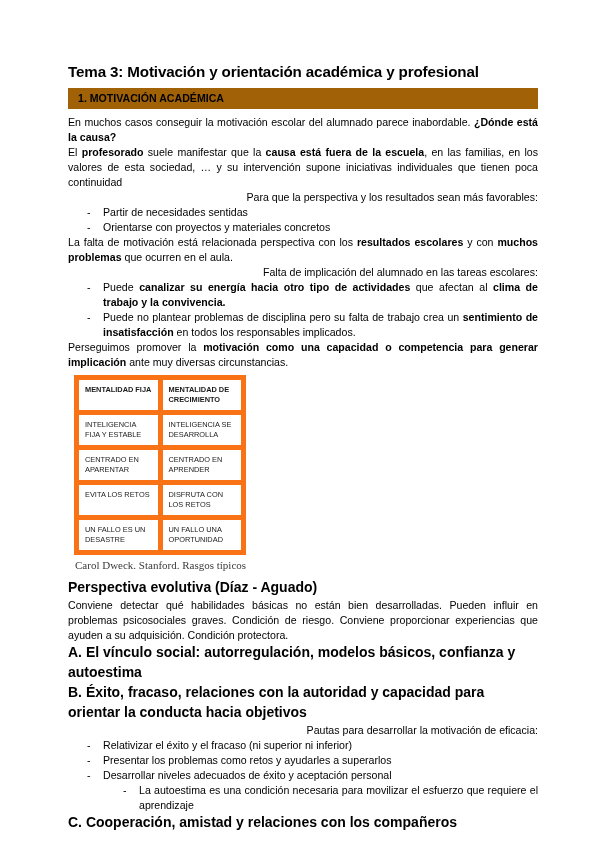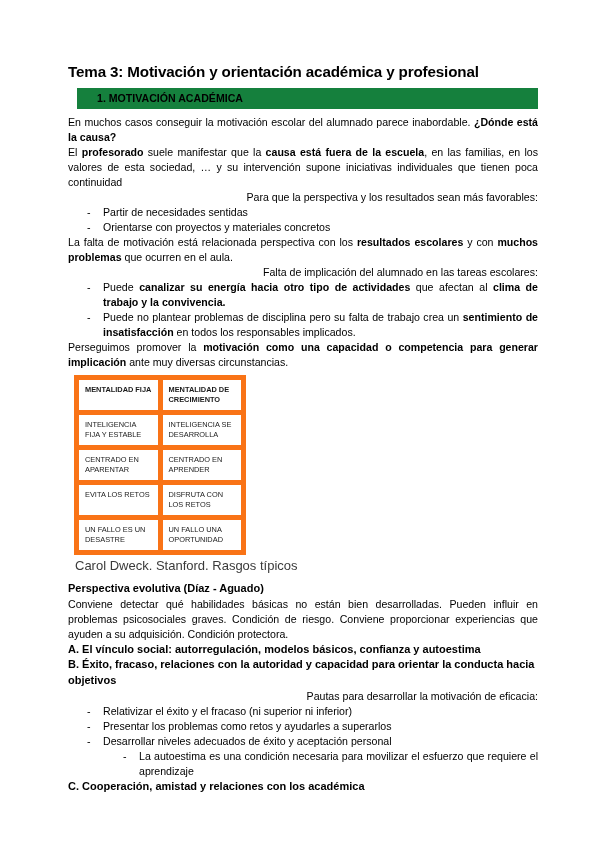--- a/index.html
+++ b/index.html
@@ -24,26 +24,26 @@
   }
   .doc-title {
     font-size: 15.2px;
     font-weight: bold;
     letter-spacing: -0.15px;
     line-height: 1.25;
     margin: 0 0 7px 0;
     white-space: nowrap;
   }
   .section-banner {
-    background: #15803d;
+    background: #a16207;
     font-size: 10.6px;
     font-weight: bold;
     line-height: 1.2;
-    padding: 4px 6px 4px 20px;
-    margin: 0 0 6px 9px;
+    padding: 4px 6px 4px 10px;
+    margin: 0 0 6px 0;
     box-sizing: border-box;
   }
   p.body {
     font-size: 10.6px;
     line-height: 1.42;
     margin: 0;
     text-align: justify;
     text-justify: inter-word;
   }
   p.body.nojust {
@@ -86,27 +86,28 @@
     padding: 5px 5px 5px 6px;
     font-size: 7.4px;
     line-height: 1.35;
     color: #1a1a1a;
     width: 50%;
   }
   table.mindset td.hdr {
     font-weight: bold;
   }
   .table-caption {
-    font-size: 13px;
+    font-size: 11px;
     color: #3a3a3a;
     margin: 3px 0 6px 7px;
     line-height: 1.3;
+    font-family: Liberation Serif, serif;
   }
   .subhead {
-    font-size: 11px;
+    font-size: 14px;
     font-weight: bold;
     line-height: 1.42;
     margin: 0;
   }
 </style>
 </head>
 <body>
 
 <div class="page">
 
@@ -175,15 +176,15 @@
   <ul class="dash">
     <li>Relativizar el éxito y el fracaso (ni superior ni inferior)</li>
     <li>Presentar los problemas como retos y ayudarles a superarlos</li>
     <li>Desarrollar niveles adecuados de éxito y aceptación personal</li>
   </ul>
 
   <ul class="dash level2">
     <li>La autoestima es una condición necesaria para movilizar el esfuerzo que requiere el aprendizaje</li>
   </ul>
 
-  <div class="subhead">C. Cooperación, amistad y relaciones con los académica</div>
+  <div class="subhead">C. Cooperación, amistad y relaciones con los compañeros</div>
 
 </div>
 
 </body></html>

